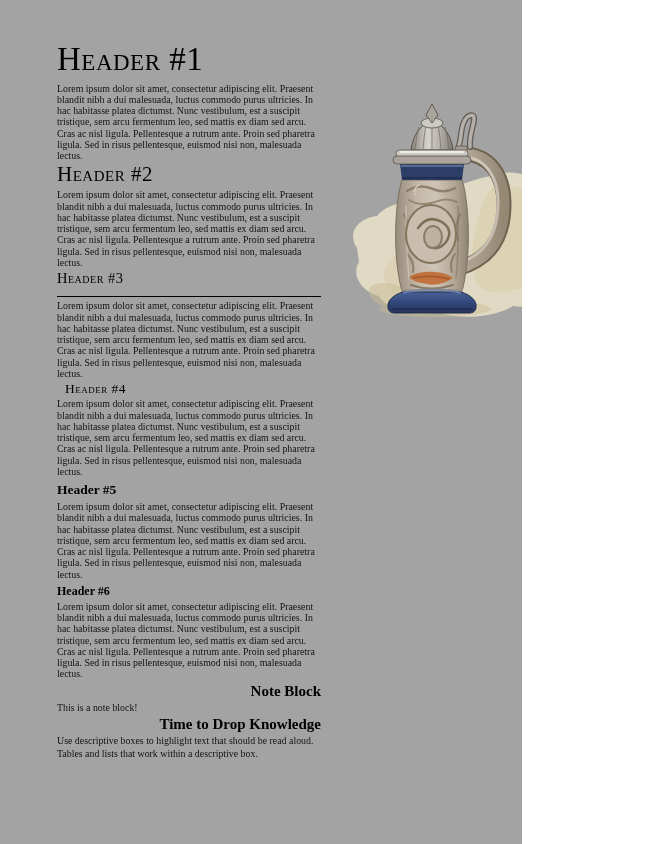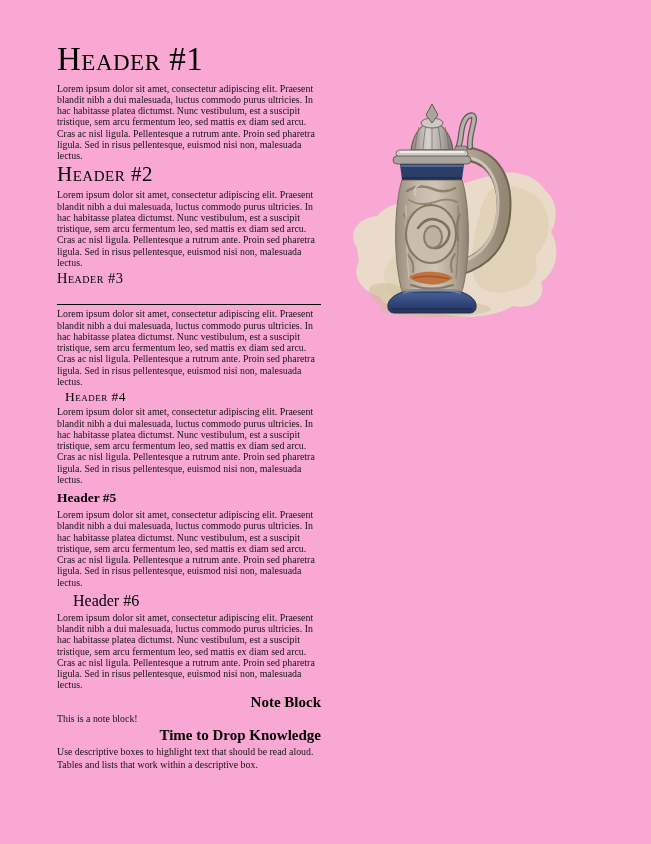--- a/index.html
+++ b/index.html
@@ -1,44 +1,44 @@
 <!DOCTYPE html>
 <html style="--wash-light: #e7dfc8; --wash-mid: #d8cda9; --wash-deep: #c9bd93; --pewter-light: #cdc9c3; --pewter: #aaa49c; --pewter-dark: #6e6862; --stein-blue: #2c3e68; --stein-blue-light: #51669b; --ceramic-light: #cfc5b6; --ceramic: #b6aa99; --ceramic-dark: #857863; --rust: #c06a33; --handle: #ab9f8e; --handle-dark: #6e6250;"><head>
 <meta charset="utf-8">
 <style>
   * { box-sizing: border-box; margin: 0; padding: 0; }
   html, body { background: #ffffff; }
   .page {
     position: relative;
-    width: 651px;
+    width: 522px;
     height: 844px;
-    background: #f9a8d4;
+    background: #a3a3a3;
     overflow: hidden;
     font-family: "Liberation Serif", serif;
     color: #121212;
   }
   .text-column {
     position: absolute;
     left: 57px;
     top: 42px;
     width: 264px;
   }
   .text-column h1, .text-column h2, .text-column h3, .text-column h4 {
     font-variant: small-caps;
     font-weight: 400;
     color: #000;
     letter-spacing: 0.5px;
     line-height: 1.05;
   }
   h1.doc-h1 { font-size: 33px; margin: 0 0 6px 0; }
   h2.doc-h2 { font-size: 21px; margin: 2px 0 4px 0; }
-  h3.doc-h3 { font-size: 14.5px; margin: 3px 0 3px 0; border-bottom: 1.5px solid #000; padding-bottom: 18px; }
+  h3.doc-h3 { font-size: 14.5px; margin: 3px 0 3px 0; border-bottom: 1.5px solid #000; padding-bottom: 10px; }
   h4.doc-h4 { font-size: 13.5px; margin: 3px 0 2px 8px; }
   h5.doc-h5 { font-size: 13.5px; font-weight: 700; margin: 5px 0 3px 0; font-variant: normal; color:#000; }
-  h6.doc-h6 { font-size: 16px; font-weight: 400; margin: 4px 0 2px 16px; font-variant: normal; color:#000; }
+  h6.doc-h6 { font-size: 12px; font-weight: 700; margin: 4px 0 2px 0; font-variant: normal; color:#000; }
   .doc-h-note { font-size: 15px; font-weight: 700; margin: 3px 0 2px 0; color:#000;text-align:right; }
   p.body-text {
     font-size: 9.9px;
     line-height: 11.25px;
     margin: 0 0 2px 0;
     text-align: left;
   }
   p.body-text b { font-weight: 400; }
   .artwork {
     position: absolute;

